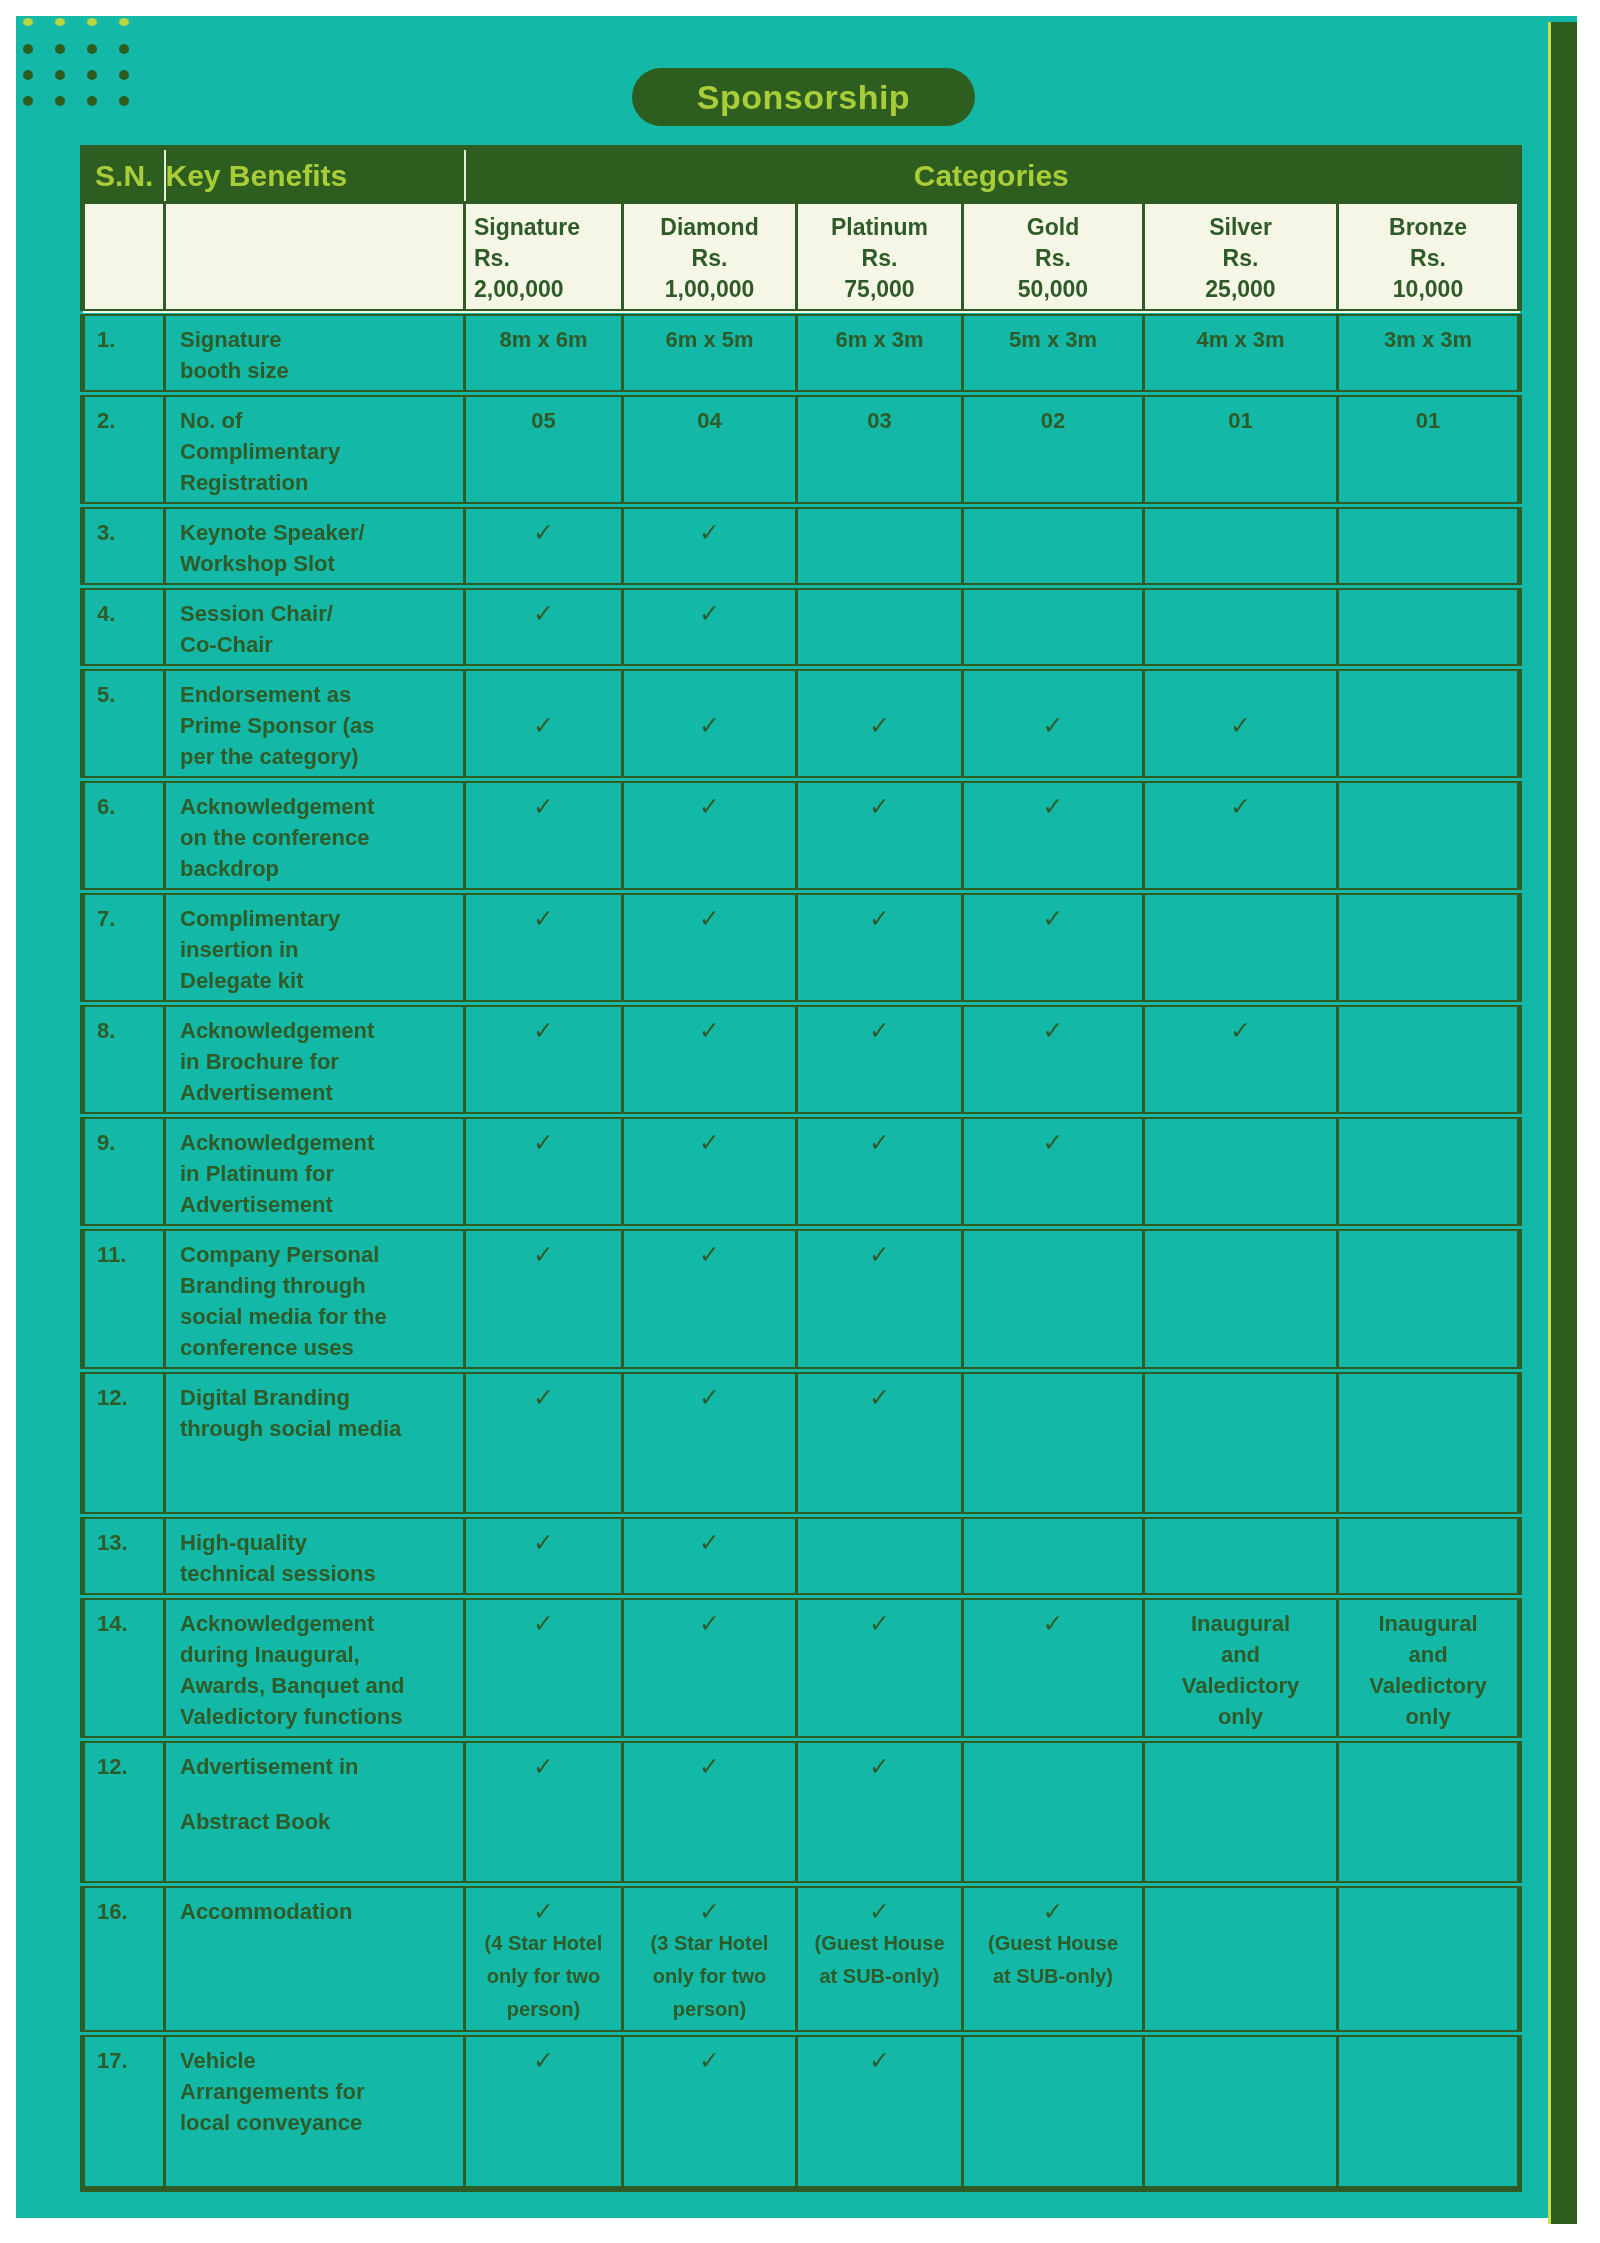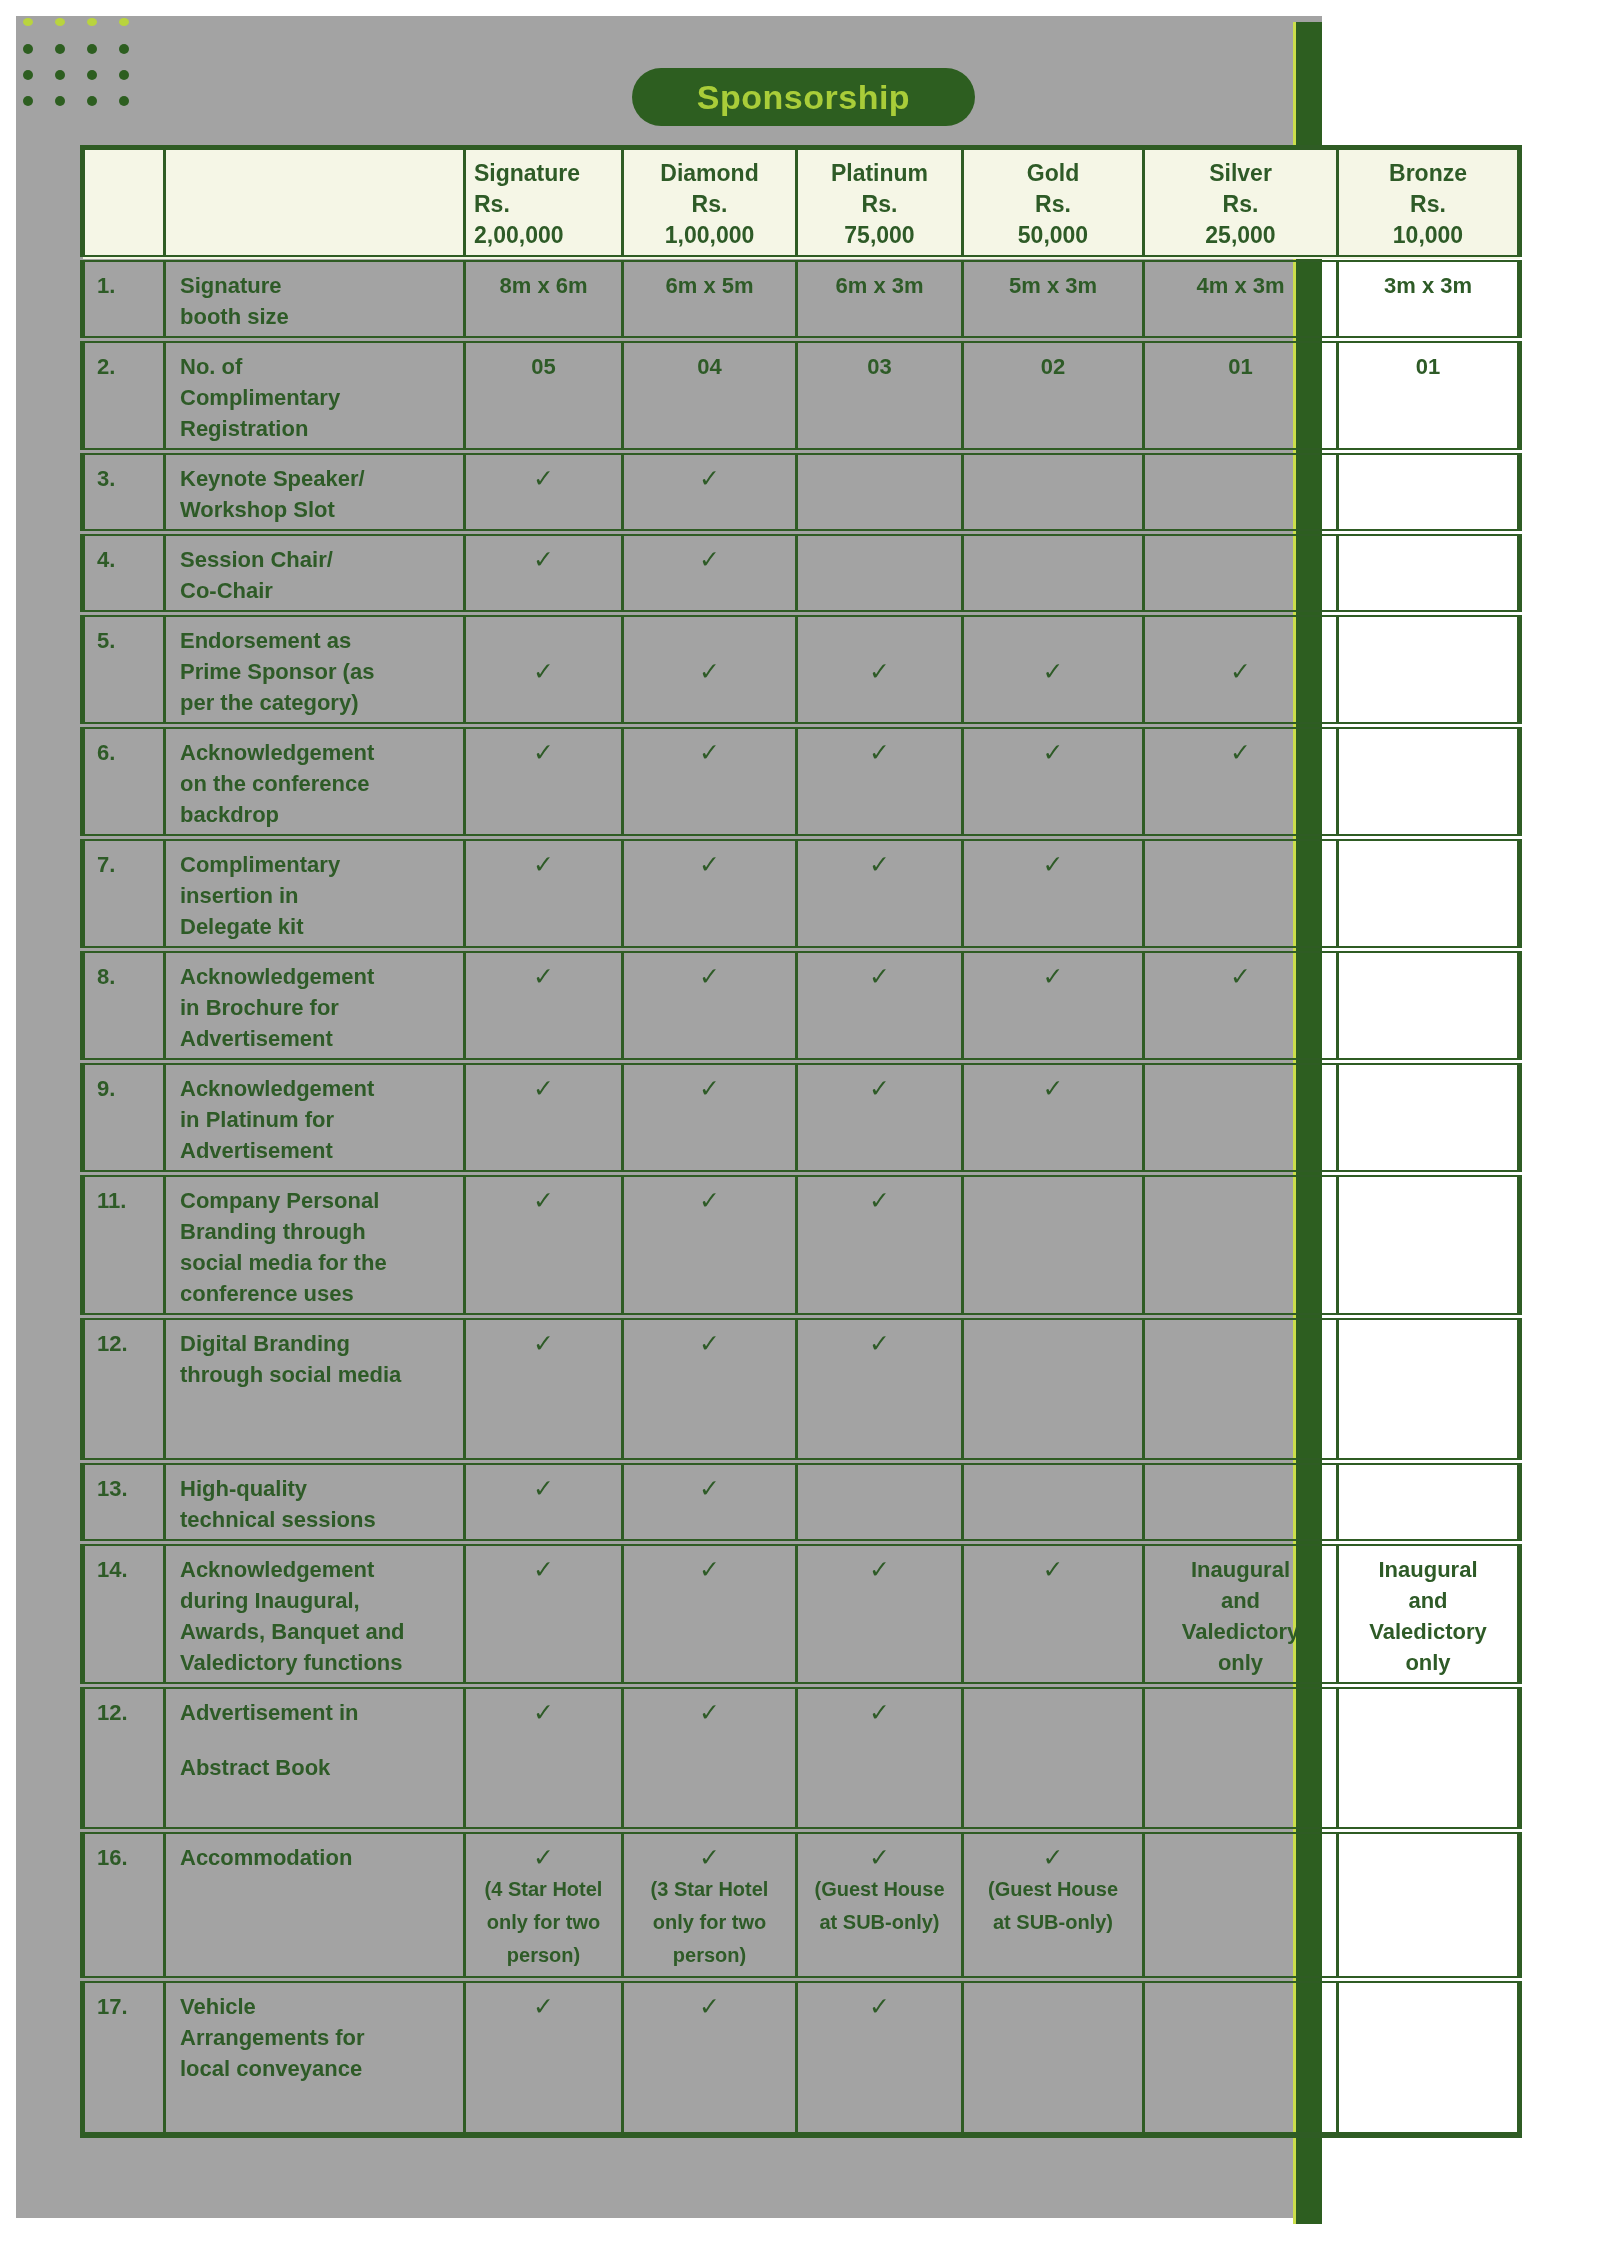--- a/index.html
+++ b/index.html
@@ -1,22 +1,22 @@
 <!DOCTYPE html>
 <html><head>
 <meta charset="utf-8">
 <style>
   html,body{margin:0;padding:0;}
   body{
     width:1600px;height:2243px;position:relative;background:#ffffff;
     font-family:"Liberation Sans",sans-serif;overflow:hidden;
   }
   .sheet{
-    position:absolute;left:16px;top:16px;width:1306px;height:2202px;
-    background:#a3a3a3;
+    position:absolute;left:16px;top:16px;width:1561px;height:2202px;
+    background:#14b8a6;
     text-decoration:underline;
   }
   
   .side-bar{position:absolute;top:6px;right:0;width:26px;height:100%;background:#2d5e20;}
   .side-line{position:absolute;top:6px;right:26px;width:3px;height:100%;background:#cbdf4b;}
   
   .dots{position:absolute;left:7px;top:2px;width:128px;height:110px;}
   .dots .dot{
     position:absolute;width:10px;height:10px;border-radius:50%;background:#2d5e20;
   }
@@ -115,20 +115,25 @@
       <col class="c-sn">
         <col class="c-ben">
       <col class="c1">
         <col class="c2">
         <col class="c3">
       <col class="c4">
         <col class="c5">
         <col class="c6">
     </colgroup>
     <thead>
+      <tr class="green-row">
+        <th class="th-sn">S.N.</th>
+        <th class="th-benefits">Key Benefits</th>
+        <th class="th-categories" colspan="6">Categories</th>
+      </tr>
       <tr class="cat-row">
         <th></th>
         <th></th>
         <th class="left">
           <div class="line">Signature</div>
           <div class="line">Rs.</div>
           <div class="line">2,00,000</div>
         </th>
         <th>
           <div class="line">Diamond</div>

